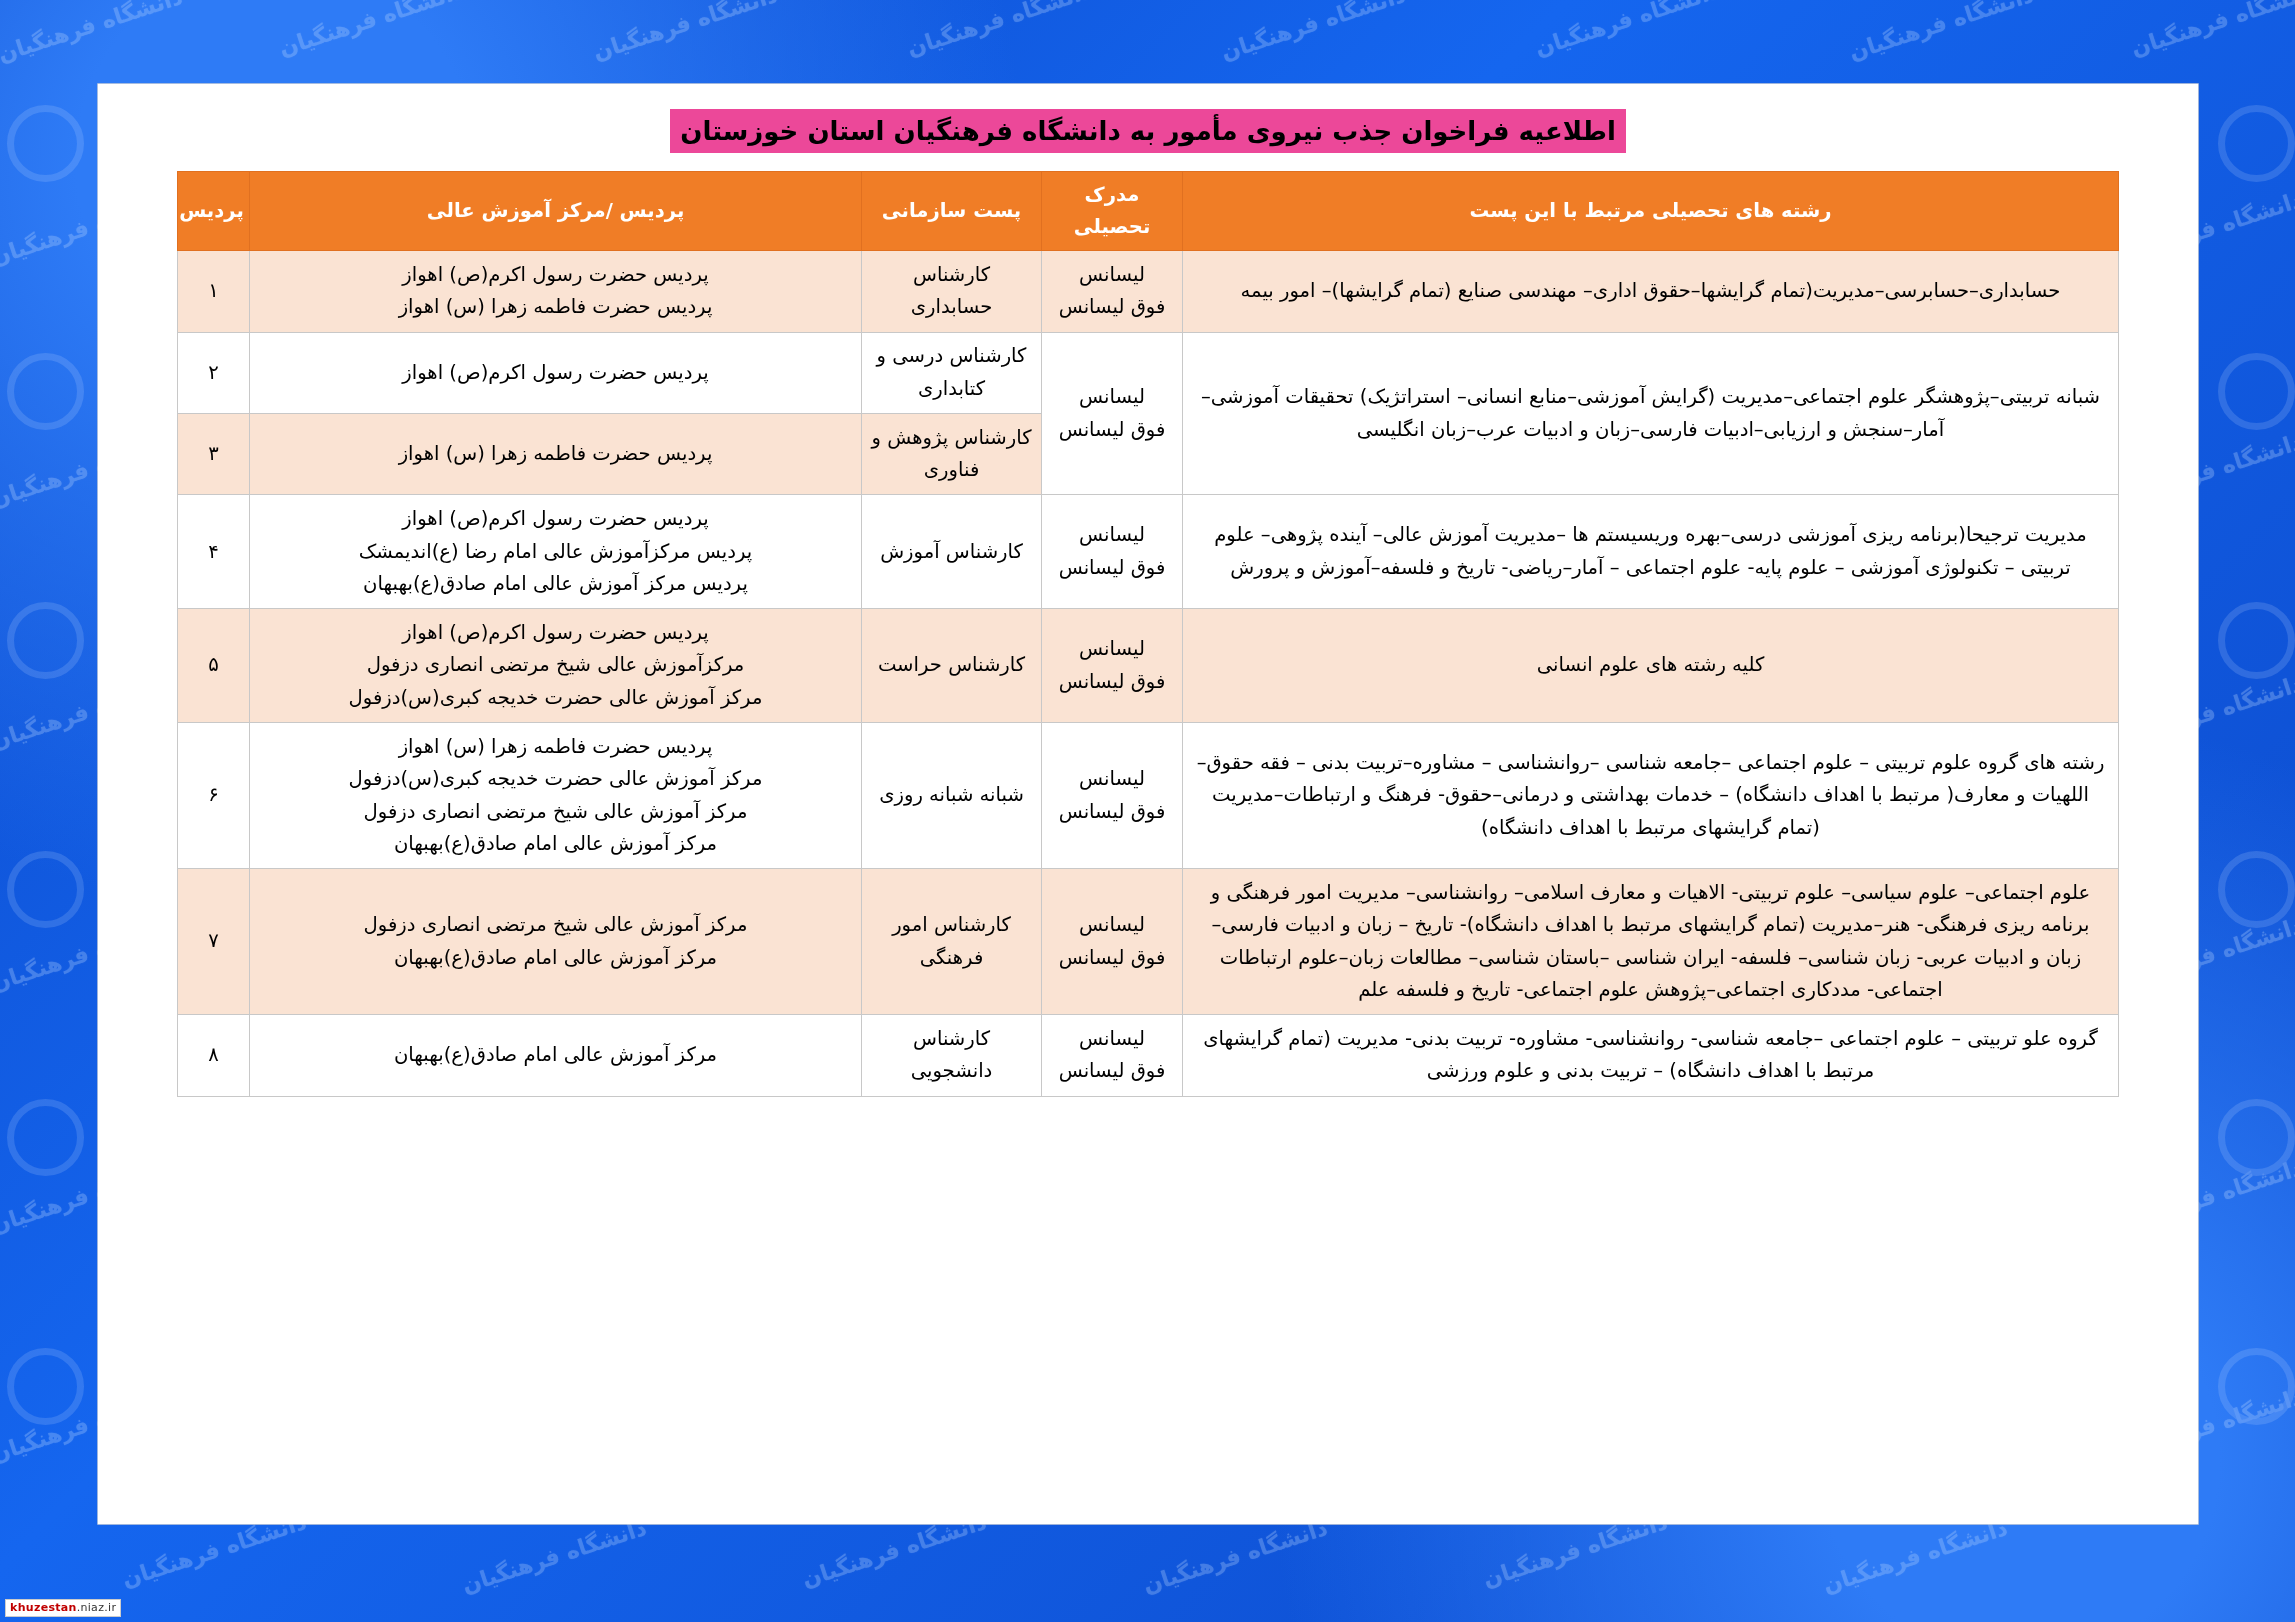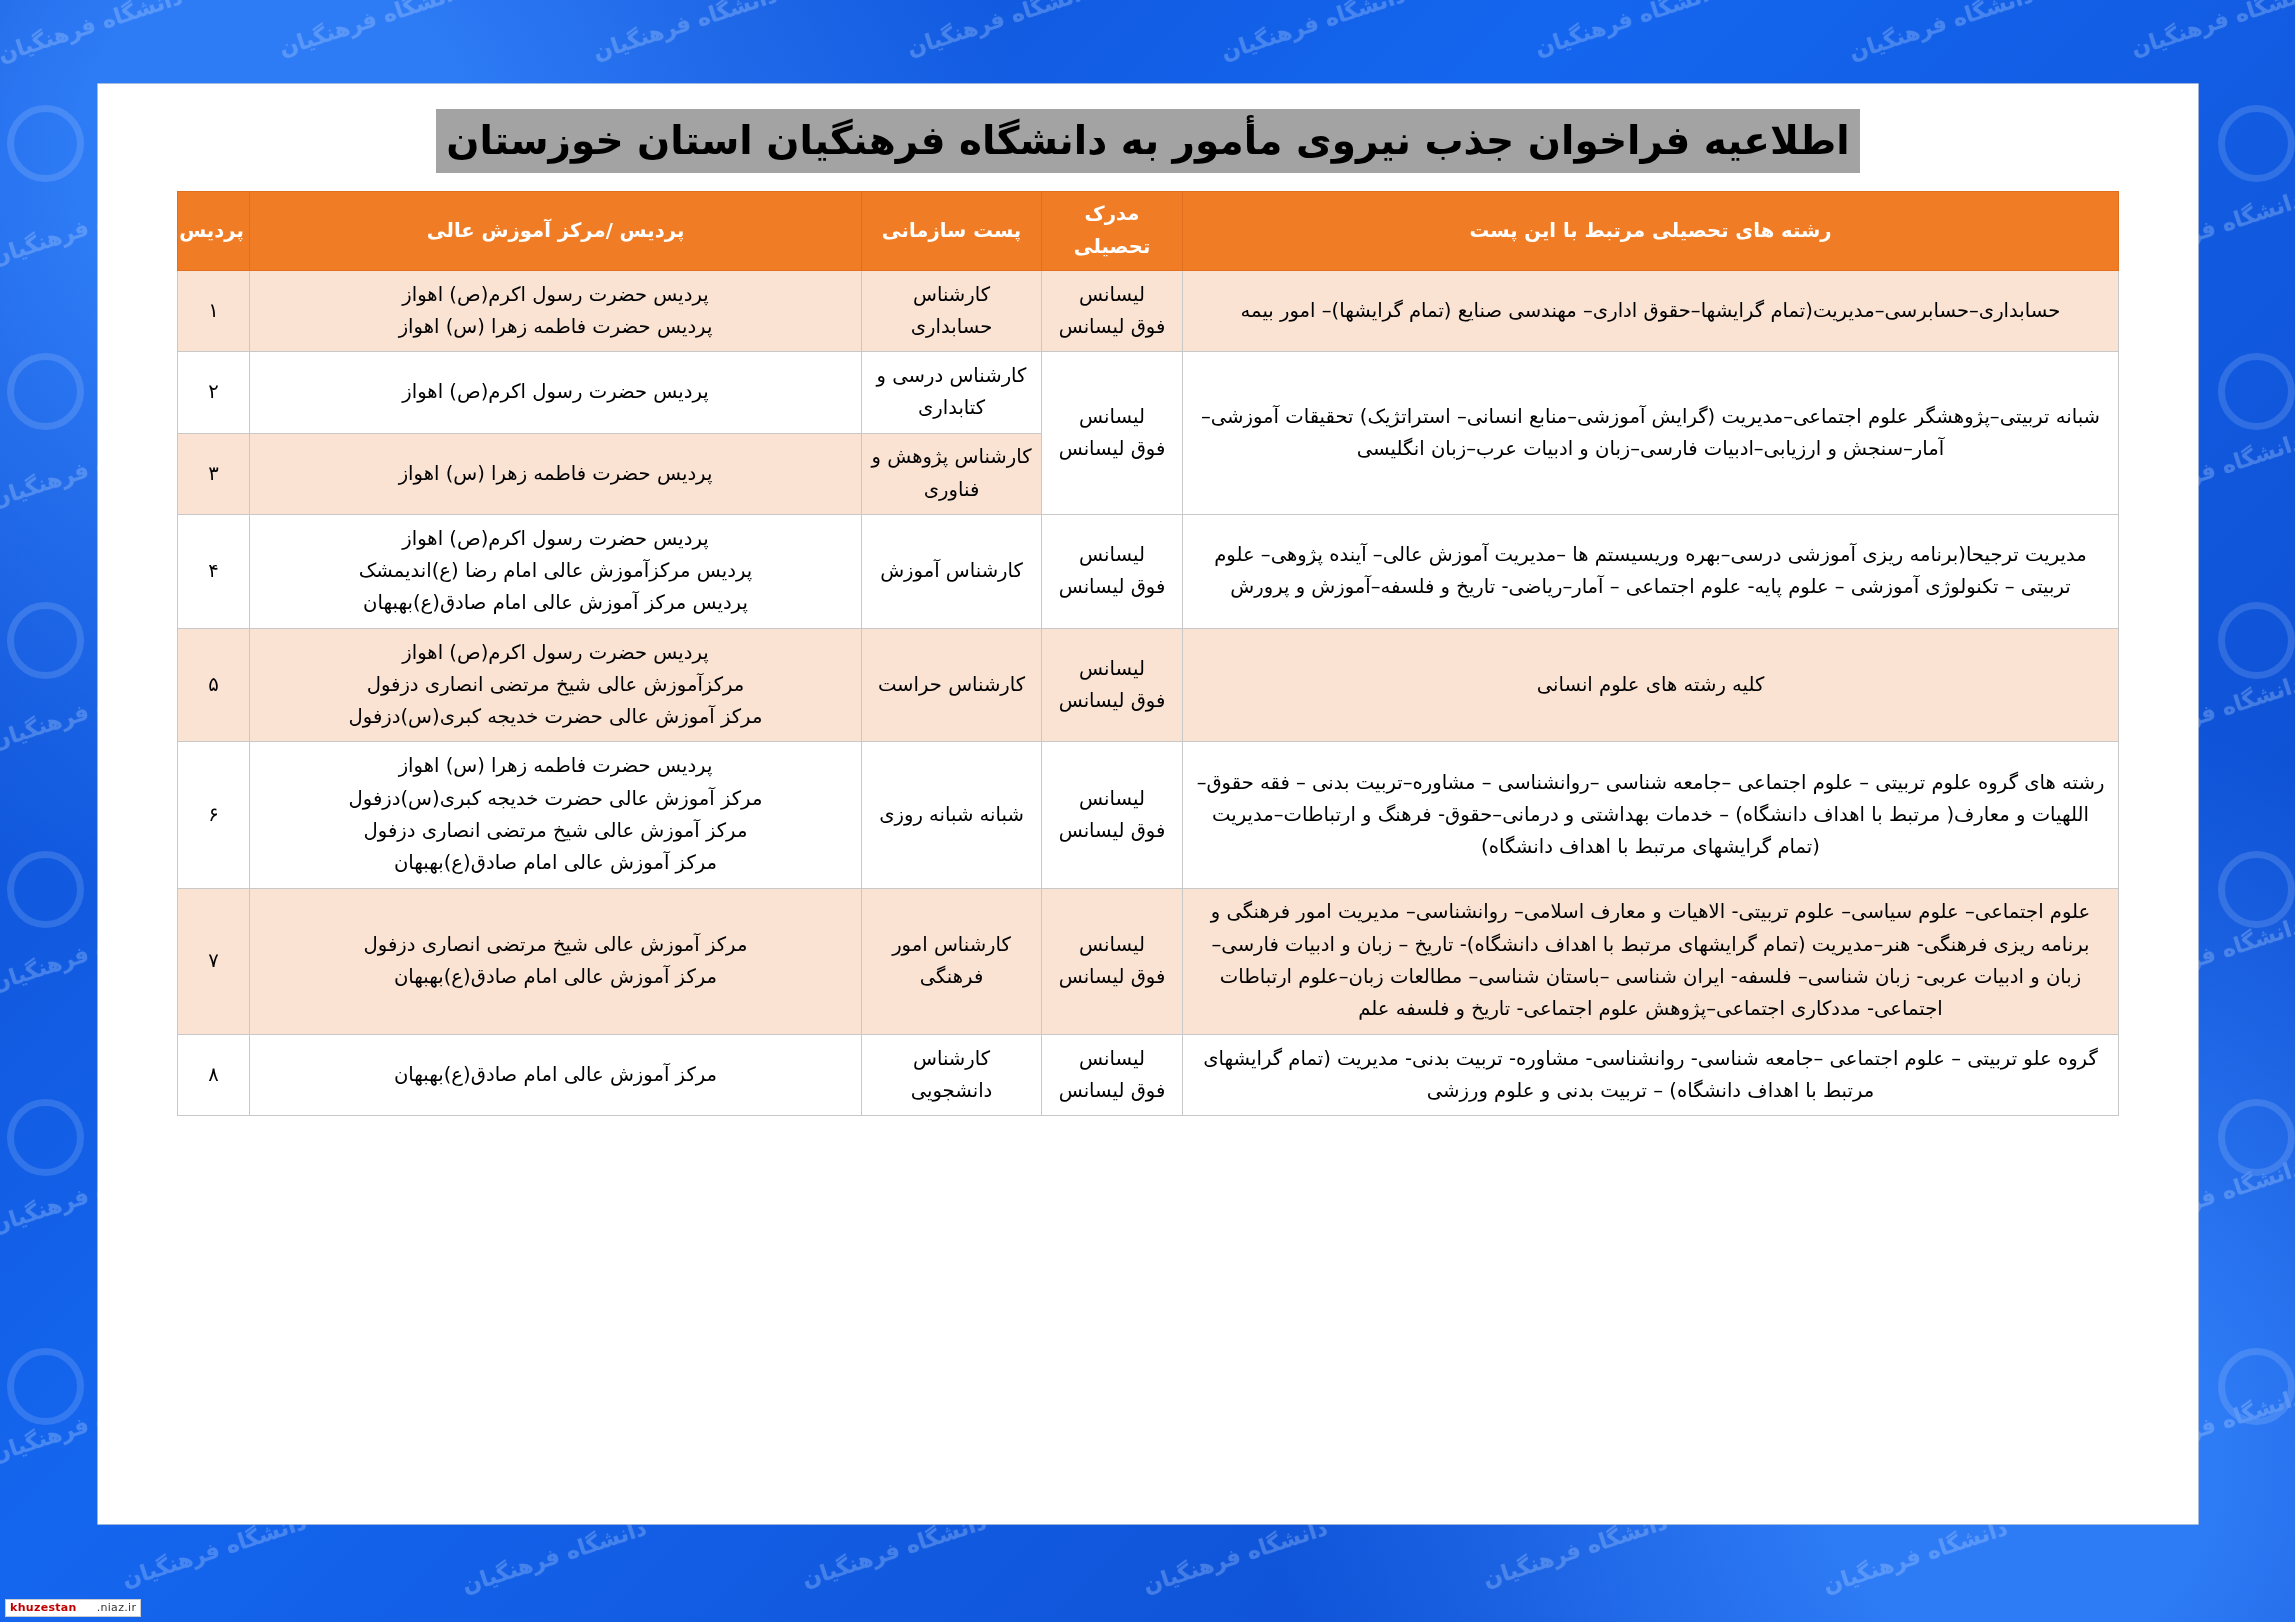--- a/index.html
+++ b/index.html
@@ -60,23 +60,23 @@
   }
 
   
   #title-wrap {
     text-align: center;
     padding-top: 25px;
     padding-bottom: 14.4px;
   }
   #doc-title {
     display: inline-block;
-    background: #a3a3a3;
+    background: #ec4899;
     color: #000;
-    font-size: 39px;
+    font-size: 26px;
     font-weight: bold;
     line-height: 1.5;
     padding: 2.6px 10.5px;
     letter-spacing: 0;
   }
 
   
   table.main {
     border-collapse: collapse;
     width: 1940px;
@@ -134,21 +134,21 @@
     left: 5.2px;
     bottom: 6.5px;
     background: #ffffff;
     color: #c00000;
     font-size: 11px;
     font-weight: bold;
     padding: 1.3px 3.9px;
     letter-spacing: 0.3px;
     border: 0.7px solid #cccccc;
   }
-  #site-stamp .muted { color: #333; font-weight: normal; margin-left: 20px; }
+  #site-stamp .muted { color: #333; font-weight: normal; }
 </style>
 </head>
 <body>
 
 <div id="bg-pattern"></div>
 <div id="bg-watermarks">
   <div class="wm" style="left:-6.5px;  top:13px;">دانشگاه فرهنگیان</div>
   <div class="wm" style="left:275px;  top:6.5px;">دانشگاه فرهنگیان</div>
   <div class="wm" style="left:589px;  top:10.5px;">دانشگاه فرهنگیان</div>
   <div class="wm" style="left:903px; top:6.5px;">دانشگاه فرهنگیان</div>

